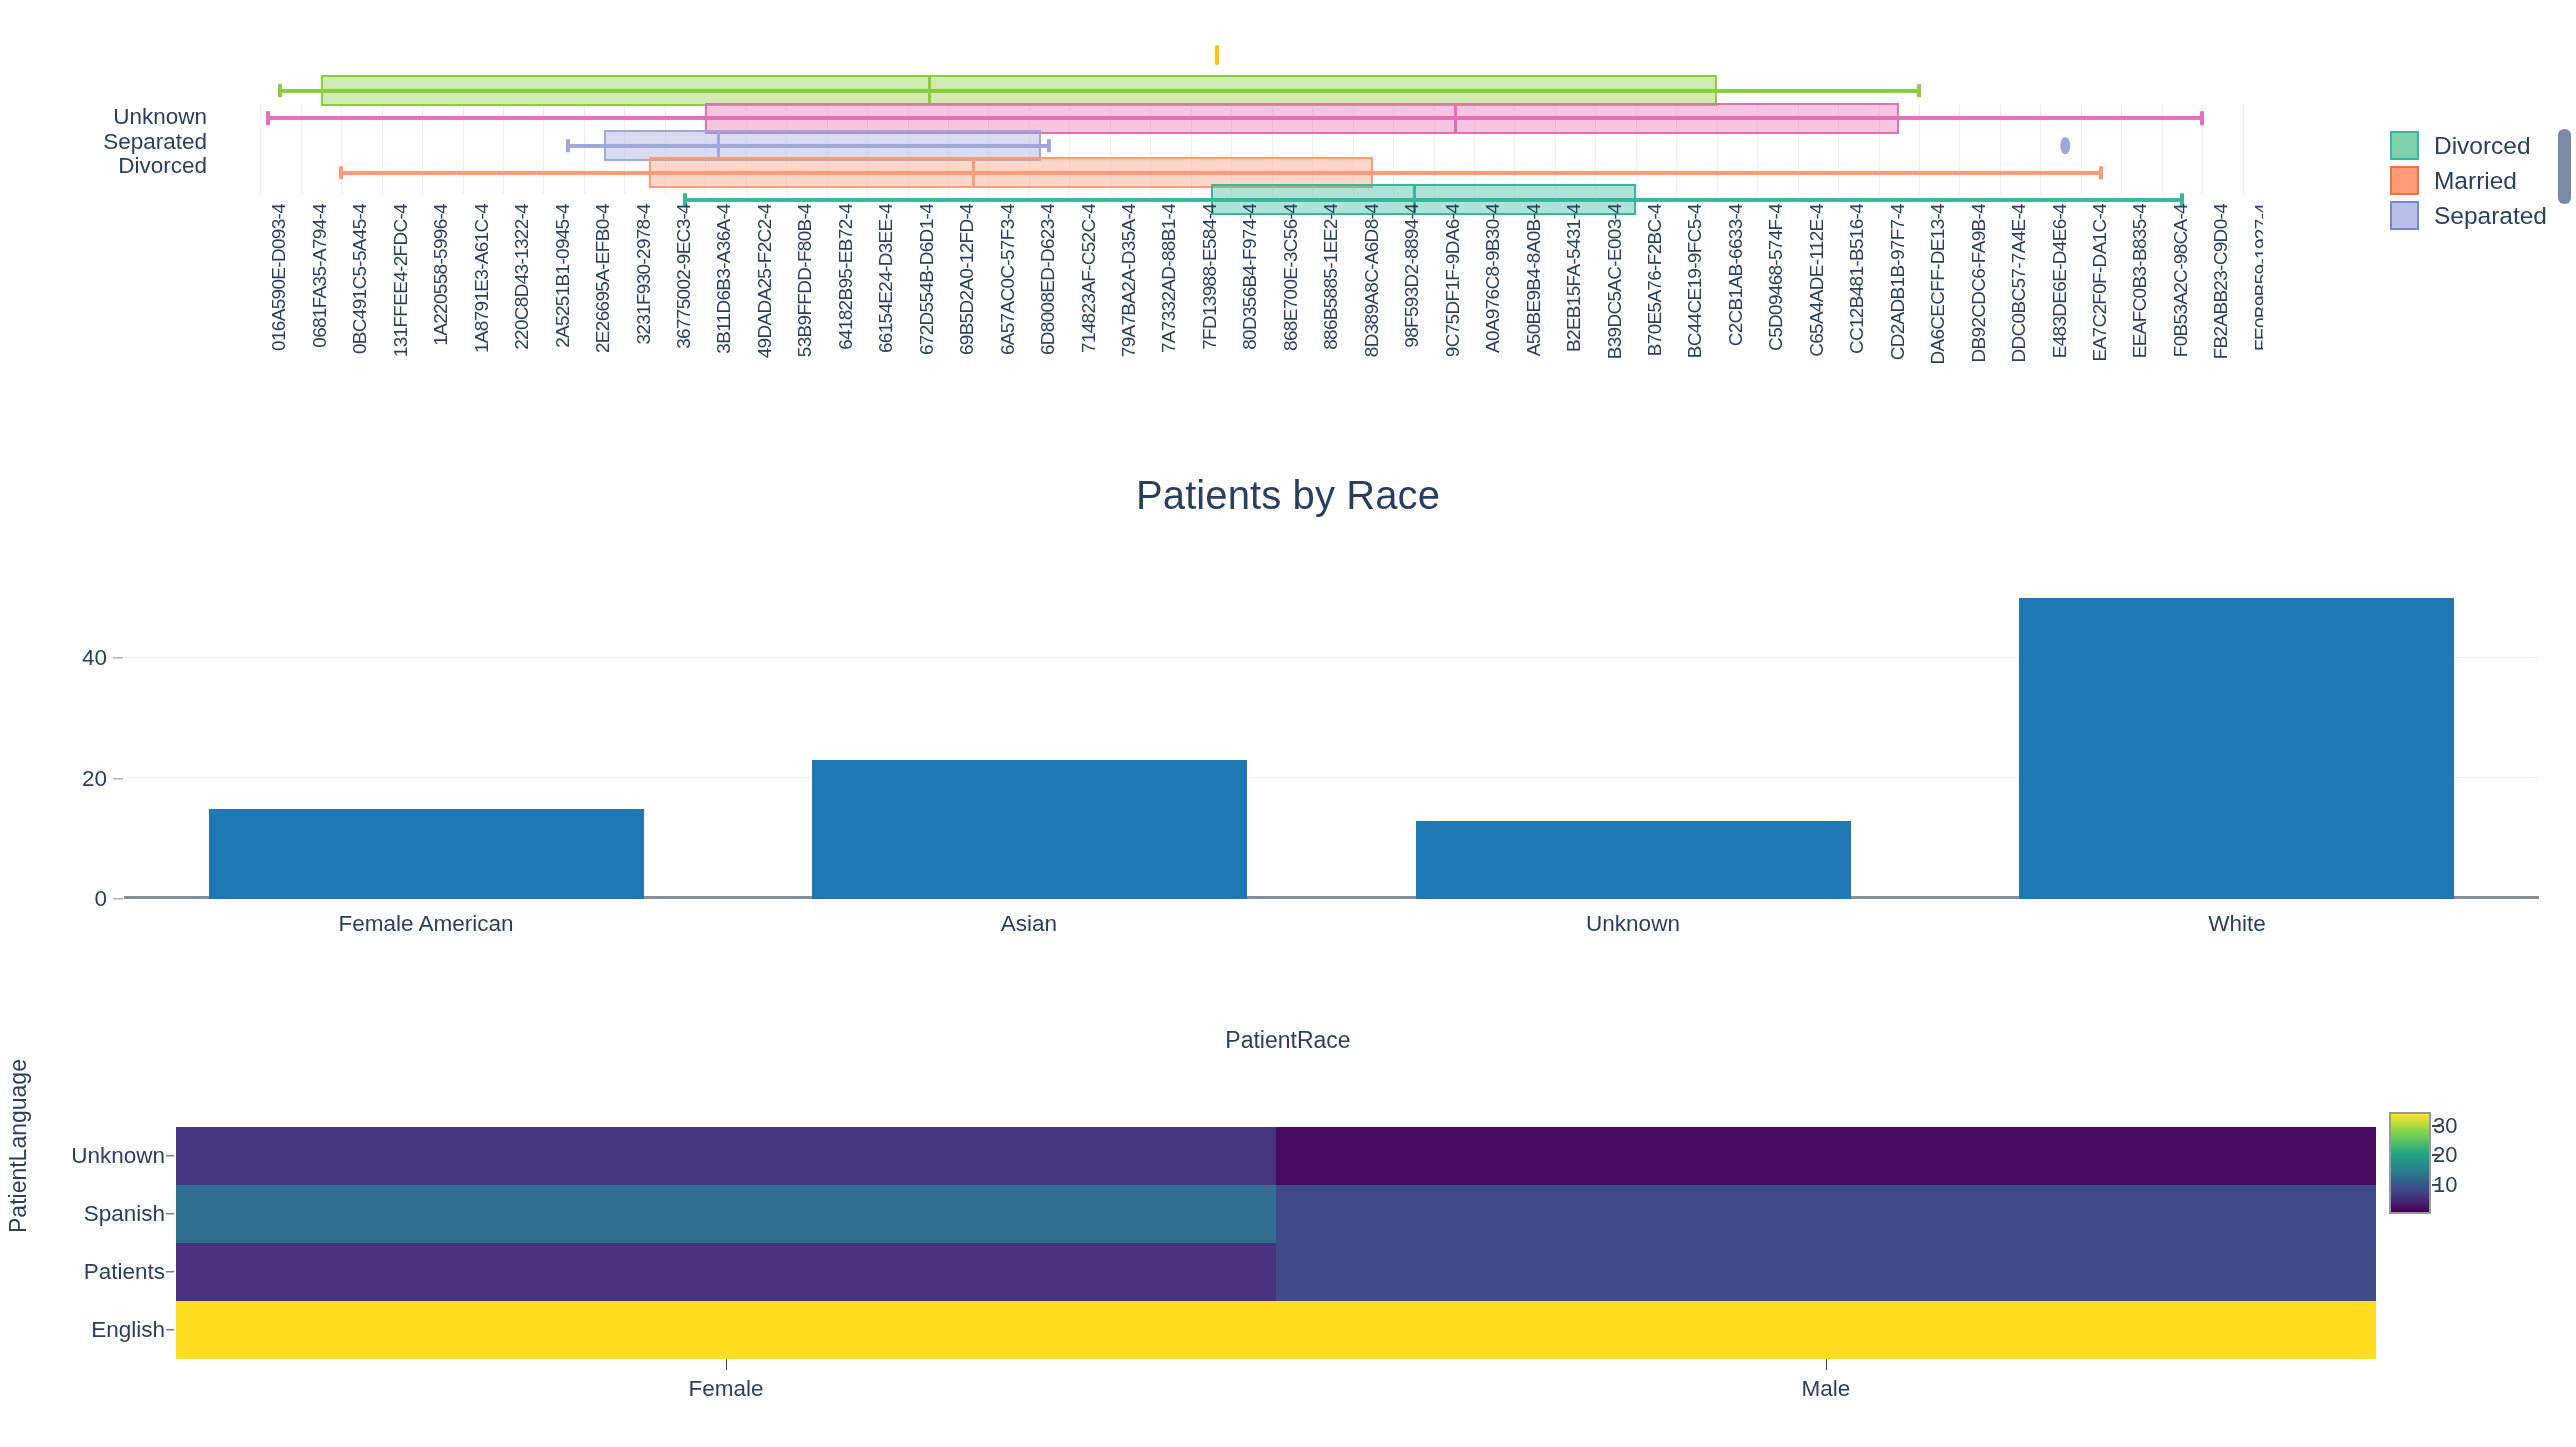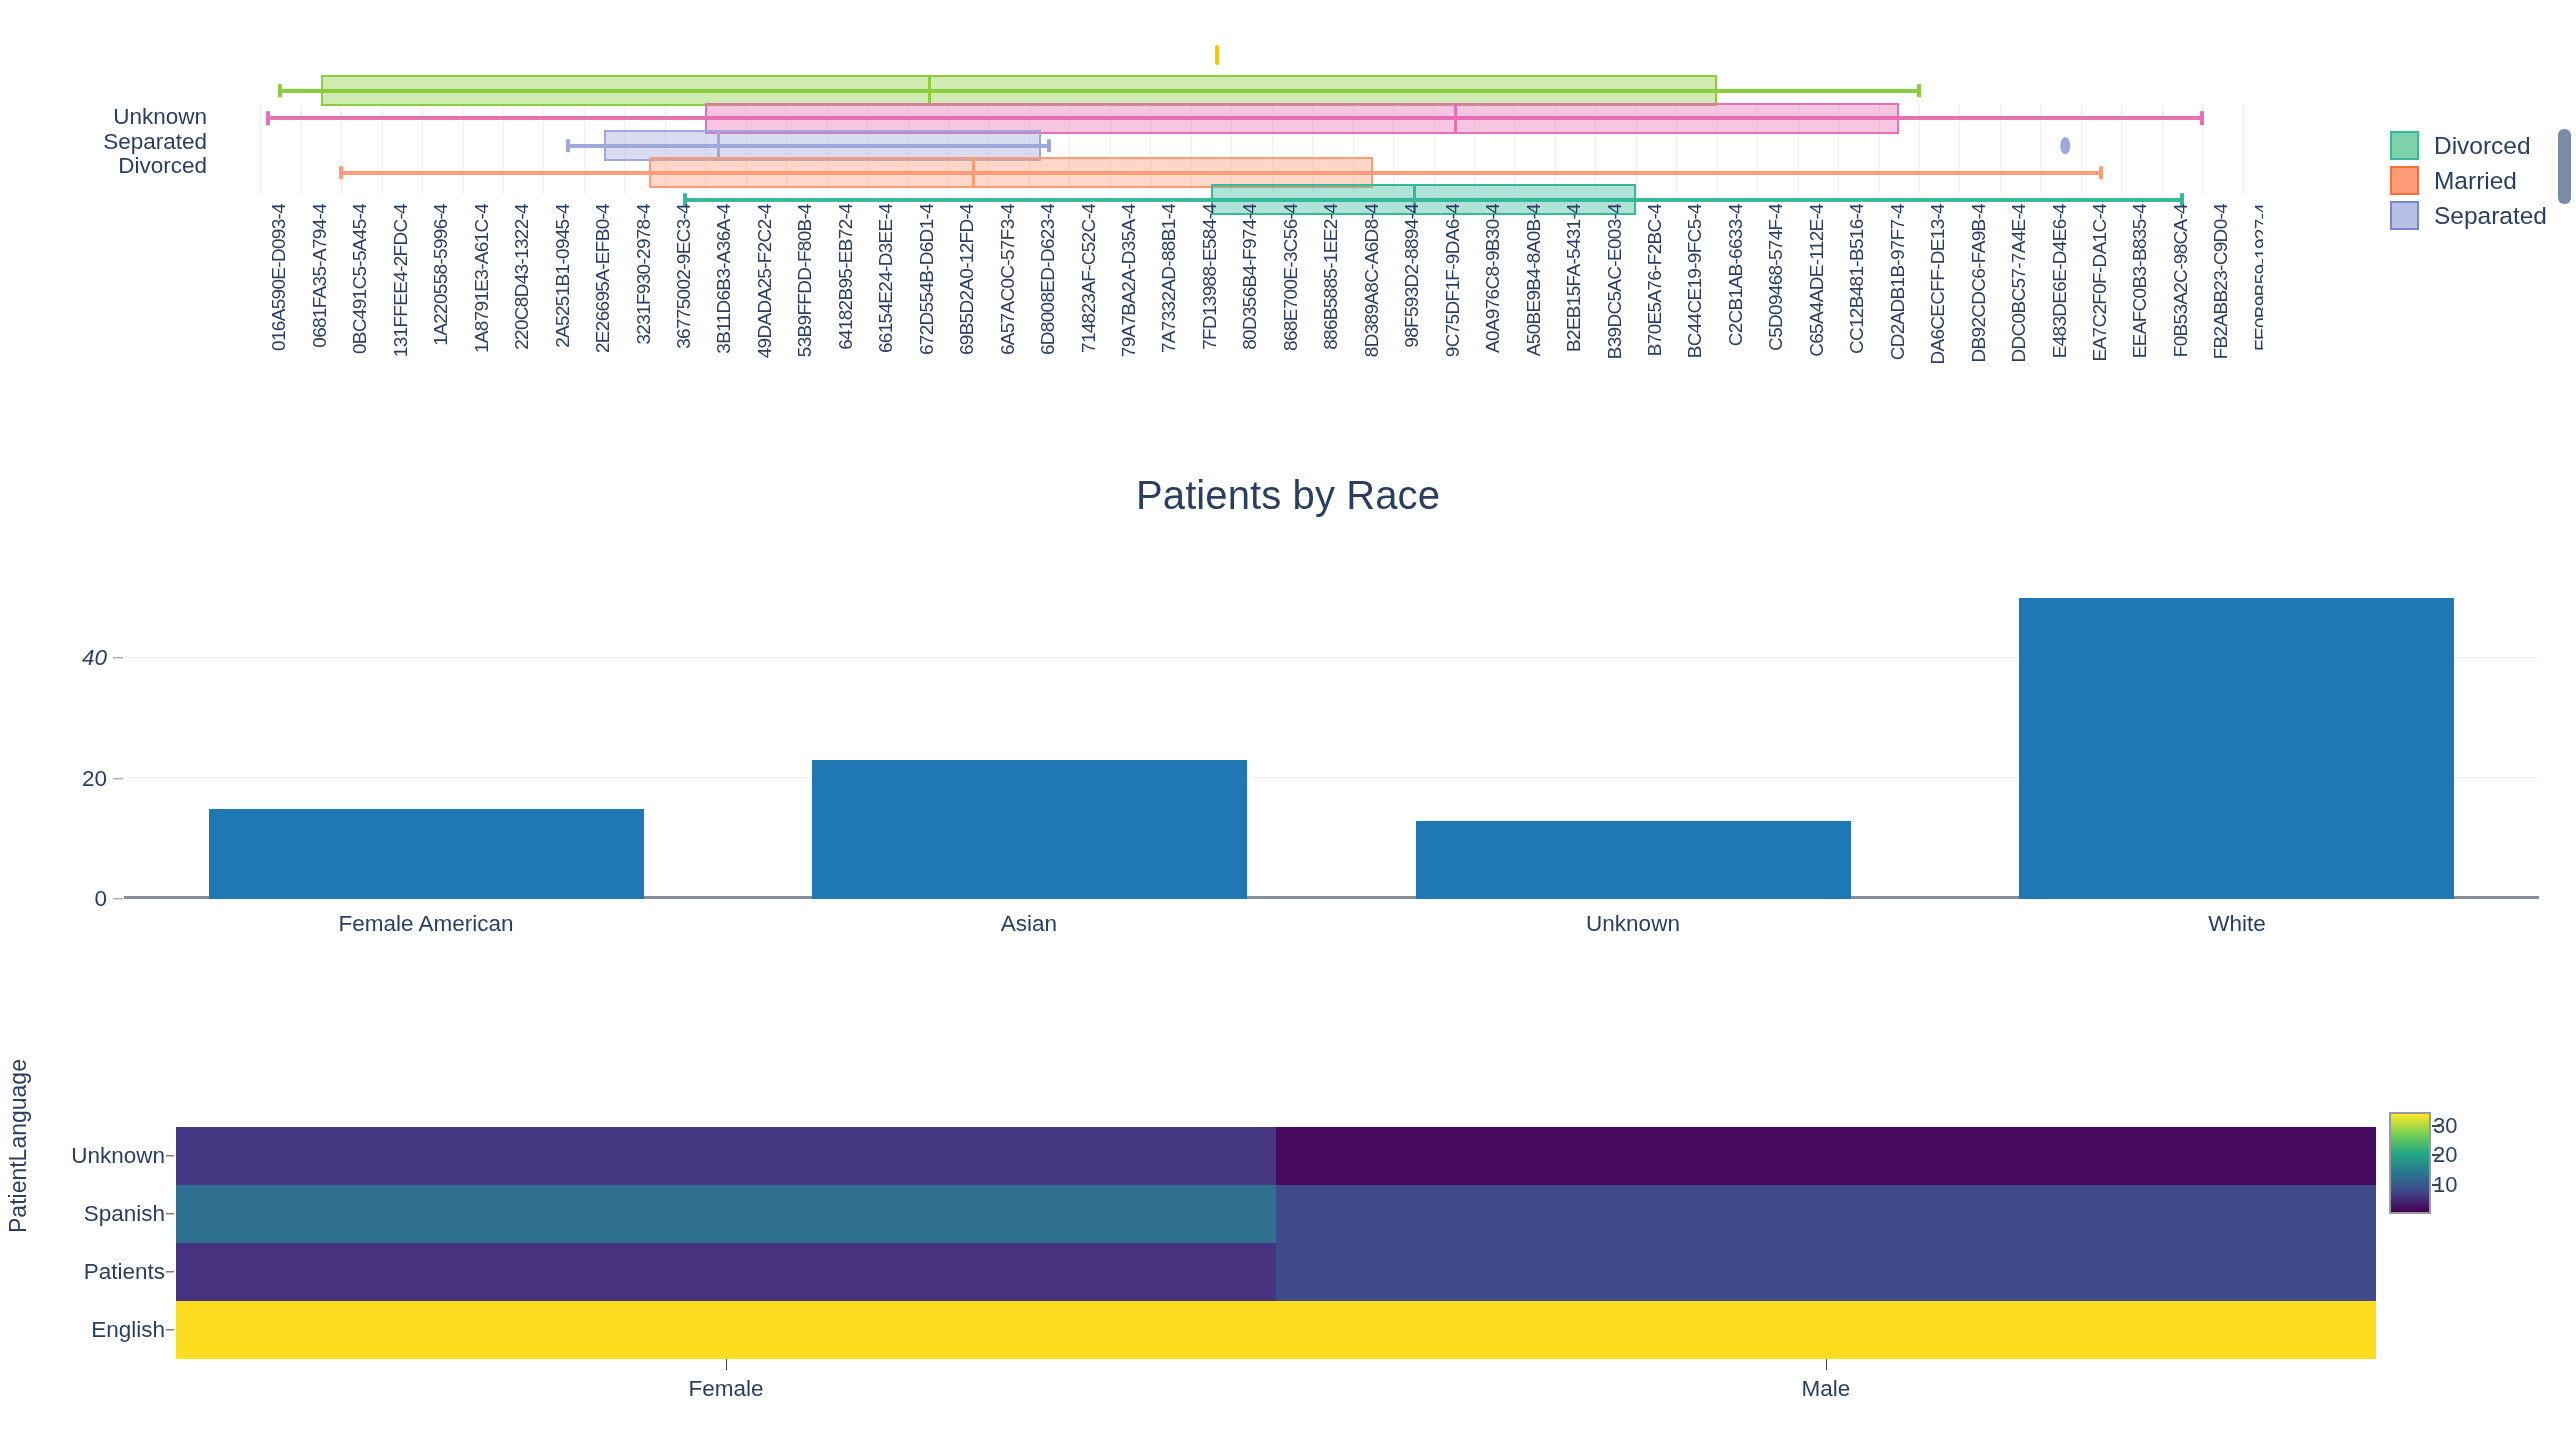--- a/index.html
+++ b/index.html
@@ -244,29 +244,30 @@
       <div class="bar" style="left: 85px; width: 435px; height: 90px; background: rgb(31, 119, 180);"></div>
       <div class="bar" style="left: 688px; width: 435px; height: 139px; background: rgb(31, 119, 180);"></div>
       <div class="bar" style="left: 1292px; width: 435px; height: 78px; background: rgb(31, 119, 180);"></div>
       <div class="bar" style="left: 1895px; width: 435px; height: 301px; background: rgb(31, 119, 180);"></div>
     </div>
   <div id="p2-yticks">
       <div class="ytick2" style="top: 429px; right: 2469px;">0</div>
       <div class="ytmark" style="top: 429px; left: 113px;"></div>
       <div class="ytick2" style="top: 309px; right: 2469px;">20</div>
       <div class="ytmark" style="top: 309px; left: 113px;"></div>
-      <div class="ytick2" style="top: 188px; right: 2469px; font-style: italic;">40</div>
+      <div class="ytick2" style="top: 188px; right: 2469px;">40</div>
       <div class="ytmark" style="top: 188px; left: 113px;"></div>
     </div>
   <div id="p2-xcats">
       <div class="xcat2" style="left: 426px;">Female American</div>
       <div class="xcat2" style="left: 1029px;">Asian</div>
       <div class="xcat2" style="left: 1633px;">Unknown</div>
       <div class="xcat2" style="left: 2237px;">White</div>
     </div>
+  <div class="axis-title" style="left:0;width:2576px;top:557px;">PatientRace</div>
 </div>
 
 <div class="panel" id="p3">
   <div class="ylabel-rot">PatientLanguage</div>
   <div class="plotarea" id="p3-plot">
       <div class="hm-cell" style="left: 0px; top: 0px; width: 1100px; height: 58px; background: rgb(69, 55, 129);"></div>
       <div class="hm-cell" style="left: 1100px; top: 0px; width: 1100px; height: 58px; background: rgb(70, 11, 94);"></div>
       <div class="hm-cell" style="left: 0px; top: 58px; width: 1100px; height: 58px; background: rgb(46, 110, 142);"></div>
       <div class="hm-cell" style="left: 1100px; top: 58px; width: 1100px; height: 58px; background: rgb(62, 74, 137);"></div>
       <div class="hm-cell" style="left: 0px; top: 116px; width: 1100px; height: 58px; background: rgb(70, 50, 126);"></div>

